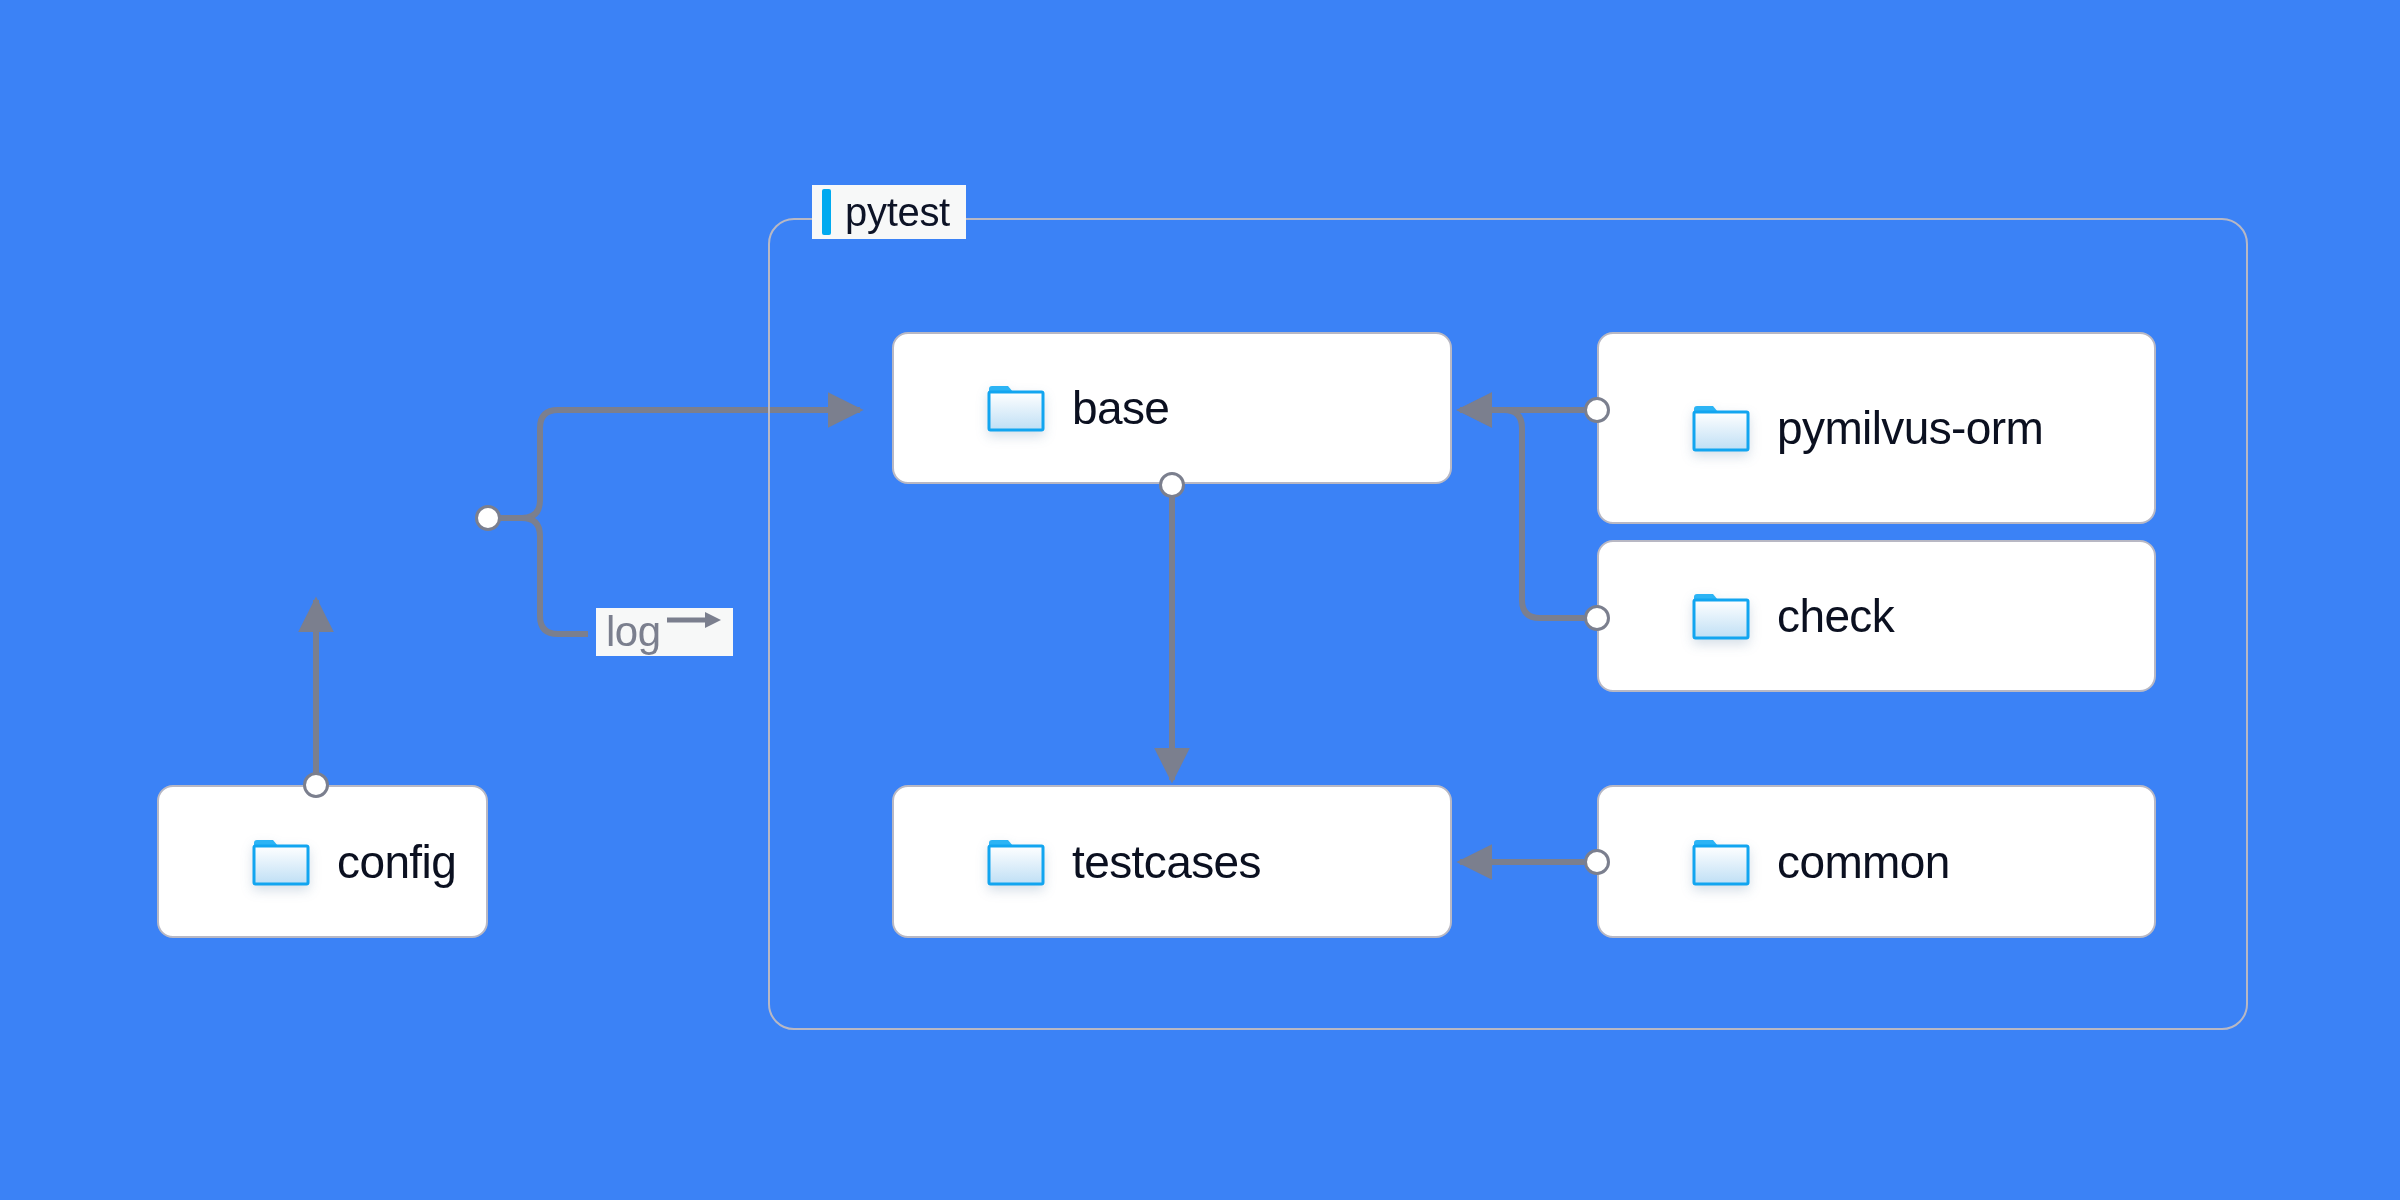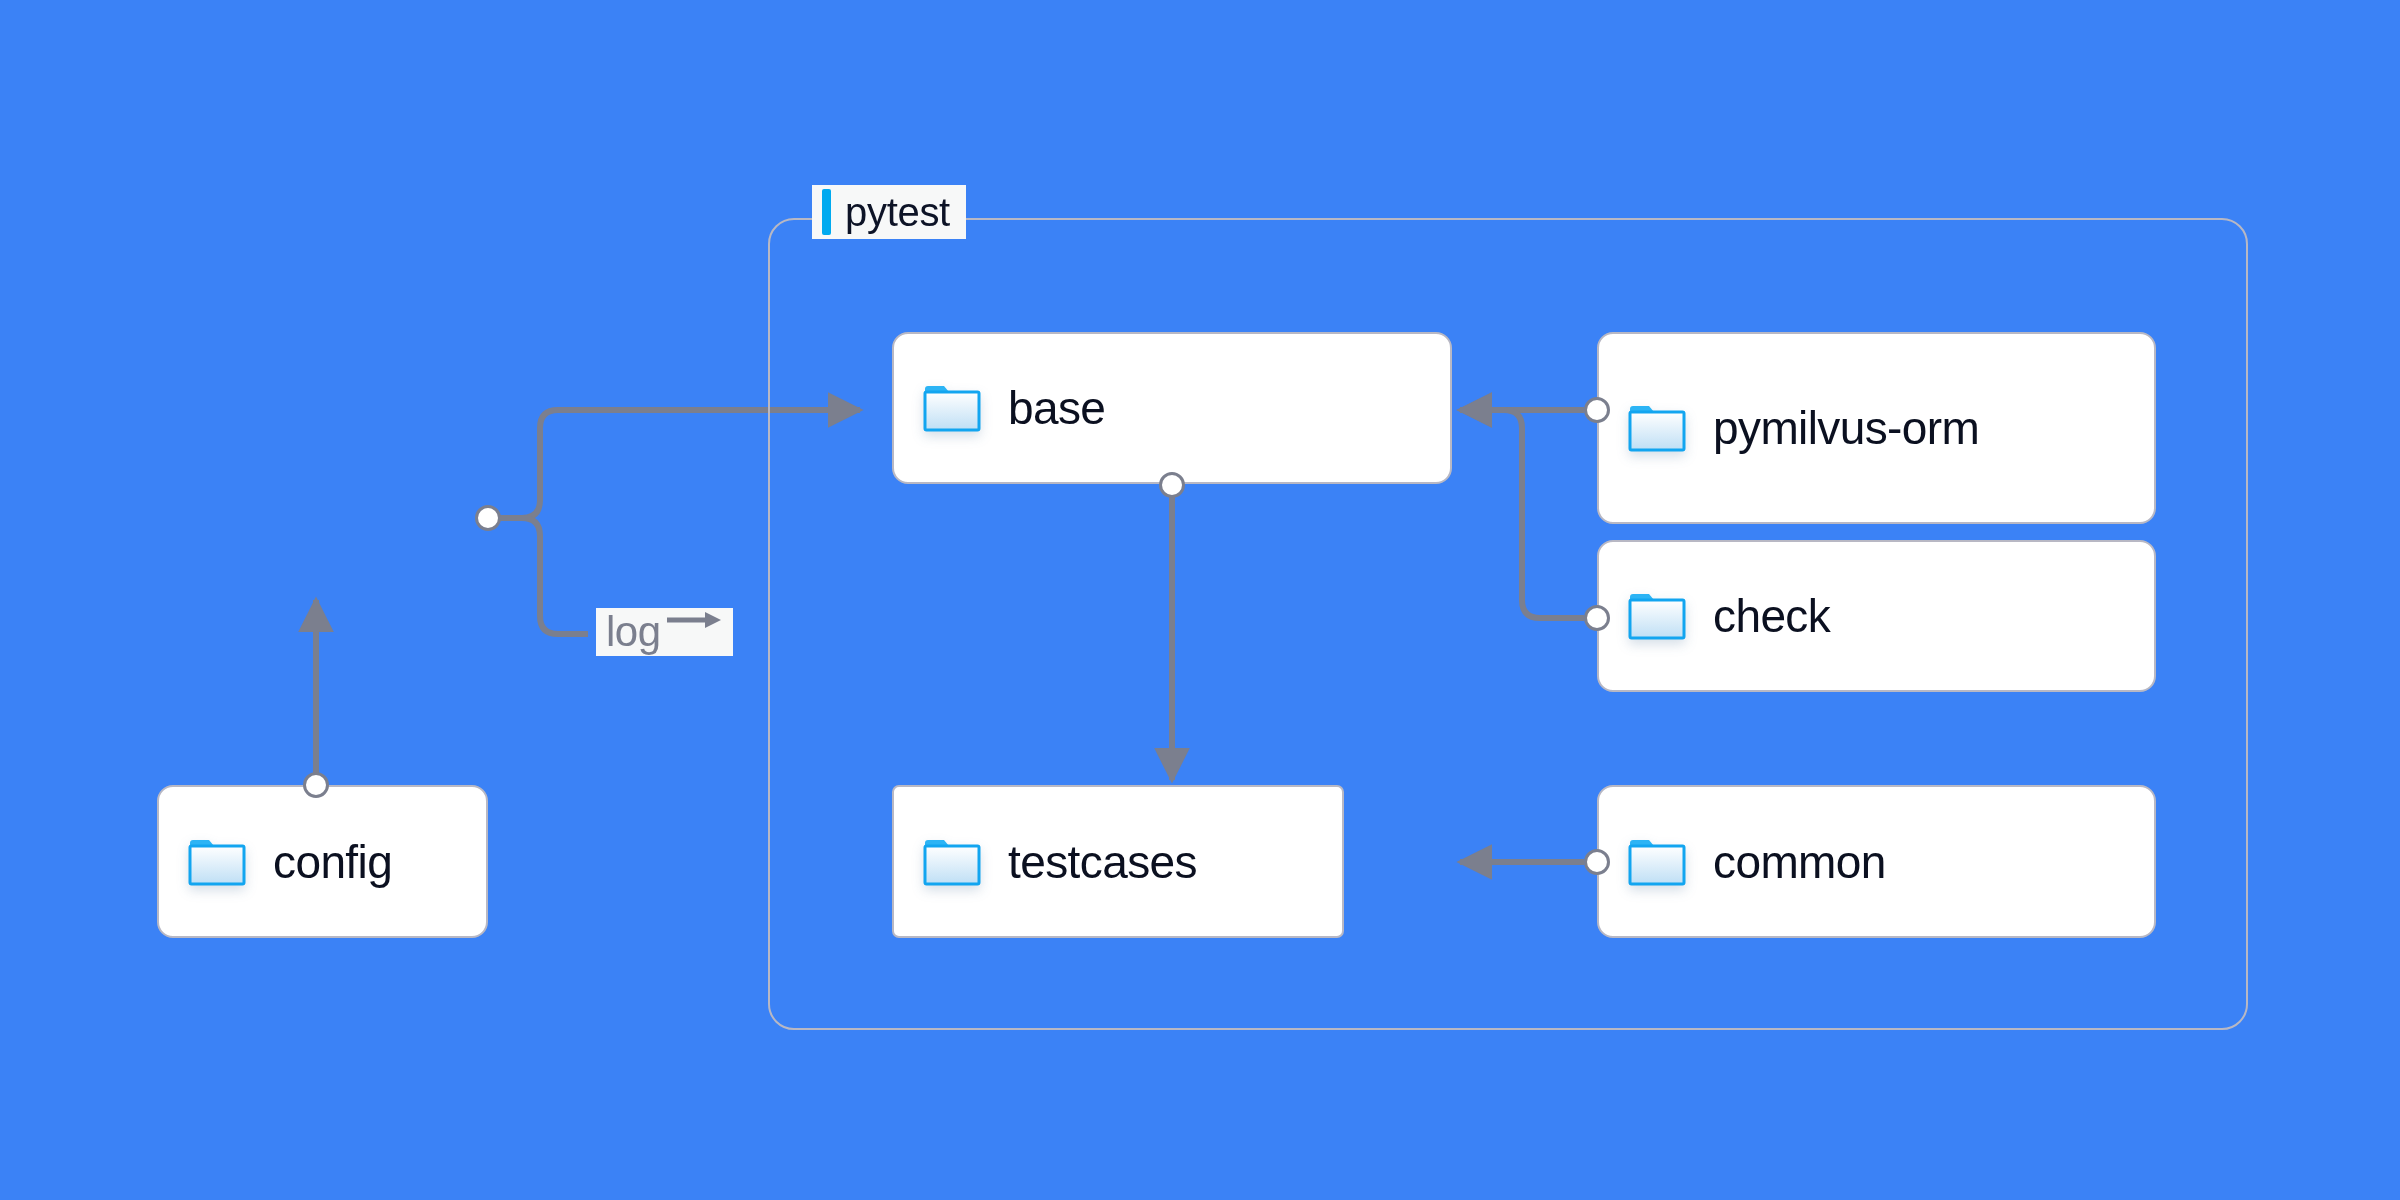--- a/index.html
+++ b/index.html
@@ -68,21 +68,22 @@
     border-radius: 16px;
     box-sizing: border-box;
     display: flex;
     align-items: center;
     z-index: 3;
   }
   .node-inner {
     display: flex;
     align-items: center;
     gap: 26px;
-    padding-left: 28px;
+    padding-left: 46px;
+    margin-left: 46px;
   }
   .node-label {
     font-size: 46px;
     color: #0b1020;
     letter-spacing: -0.6px;
     white-space: nowrap;
   }
   .folder-icon {
     width: 60px;
     height: 50px;
@@ -178,21 +179,21 @@
     <div class="node-inner">
       <svg class="folder-icon" viewBox="0 0 60 50">
         <path d="M3 10 L3 6 Q3 3 6 3 L22 3 L27 9 L24 11 Z" fill="#2cb4f5"></path>
         <rect x="3" y="9" width="54" height="38" rx="1.5" fill="url(#folderGrad)" stroke="#12a5f0" stroke-width="3"></rect>
       </svg>
       <span class="node-label">base</span>
     </div>
   </div>
   <div class="port" style="left:1159px; top:472px;"></div>
 
-  <div class="node" style="left:892px; top:785px; width:452px; height:153px;border-radius:7px;">
+  <div class="node" style="left:892px; top:785px; width:560px; height:153px;">
     <div class="node-inner">
       <svg class="folder-icon" viewBox="0 0 60 50">
         <path d="M3 10 L3 6 Q3 3 6 3 L22 3 L27 9 L24 11 Z" fill="#2cb4f5"></path>
         <rect x="3" y="9" width="54" height="38" rx="1.5" fill="url(#folderGrad)" stroke="#12a5f0" stroke-width="3"></rect>
       </svg>
       <span class="node-label">testcases</span>
     </div>
   </div>
 
   <div class="node" style="left:1597px; top:332px; width:559px; height:192px;">

